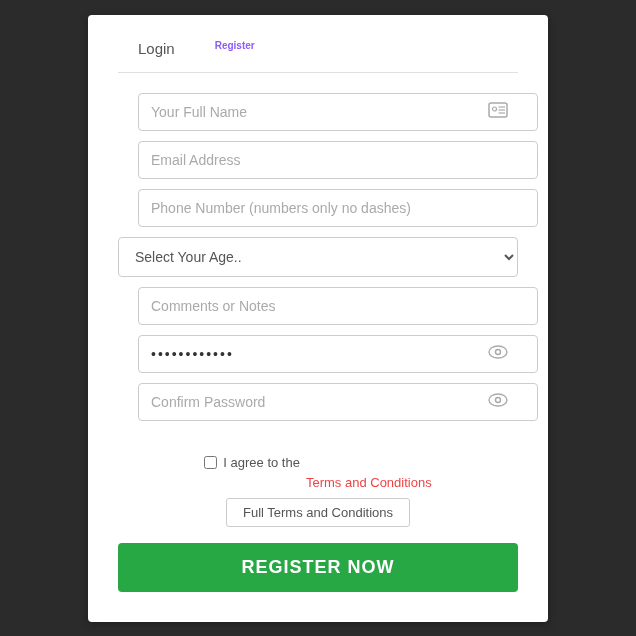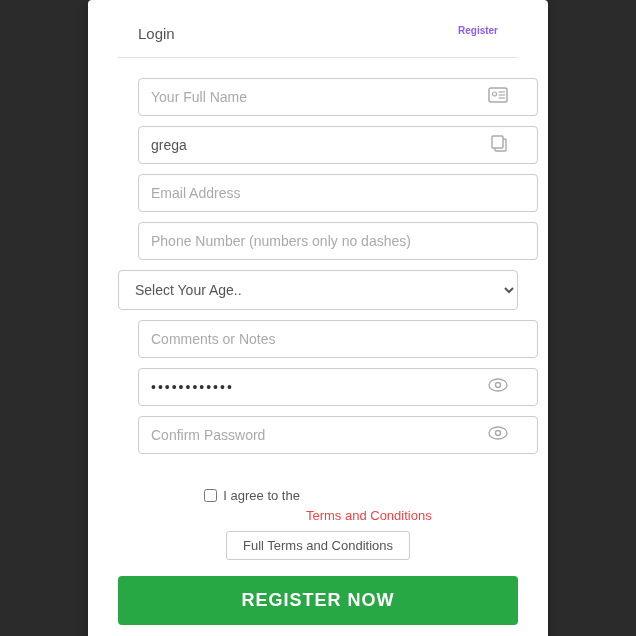--- a/index.html
+++ b/index.html
@@ -17,21 +17,21 @@
     .card {
       background: #fff;
       border-radius: 4px;
       width: 460px;
       padding: 20px 30px 30px;
       box-shadow: 0 2px 8px rgba(0,0,0,0.3);
     }
 
     .tabs {
       display: flex;
-      justify-content: space-between;
+      justify-content: flex-start;
       margin-bottom: 20px;
       border-bottom: 1px solid #e0e0e0;
       padding-bottom: 10px;
     }
 
     .tab-login {
       color: #555;
       font-size: 15px;
       font-weight: normal;
       cursor: pointer;
@@ -160,29 +160,20 @@
         <rect x="1" y="1" width="18" height="14" rx="2" stroke="#aaa" stroke-width="1.5" fill="none"></rect>
         <circle cx="6.5" cy="7" r="2" stroke="#aaa" stroke-width="1.2" fill="none"></circle>
         <line x1="10.5" y1="5" x2="17" y2="5" stroke="#aaa" stroke-width="1.2"></line>
         <line x1="10.5" y1="8" x2="17" y2="8" stroke="#aaa" stroke-width="1.2"></line>
         <line x1="10.5" y1="11" x2="17" y2="11" stroke="#aaa" stroke-width="1.2"></line>
       </svg>
     </span>
   </div>
 
   
-  <div class="form-group">
-    <input type="text" class="form-control" value="grega" style="">
-    <span class="input-icon">
-      <svg width="18" height="18" viewBox="0 0 18 18" fill="none" xmlns="http://www.w3.org/2000/svg">
-        <rect x="5" y="5" width="11" height="12" rx="1" stroke="#aaa" stroke-width="1.4" fill="none"></rect>
-        <rect x="2" y="2" width="11" height="12" rx="1" stroke="#aaa" stroke-width="1.4" fill="white"></rect>
-      </svg>
-    </span>
-  </div>
 
   
   <div class="form-group">
     <input type="email" class="form-control" placeholder="Email Address" style="">
   </div>
 
   
   <div class="form-group">
     <input type="tel" class="form-control" placeholder="Phone Number (numbers only no dashes)" style="">
   </div>

